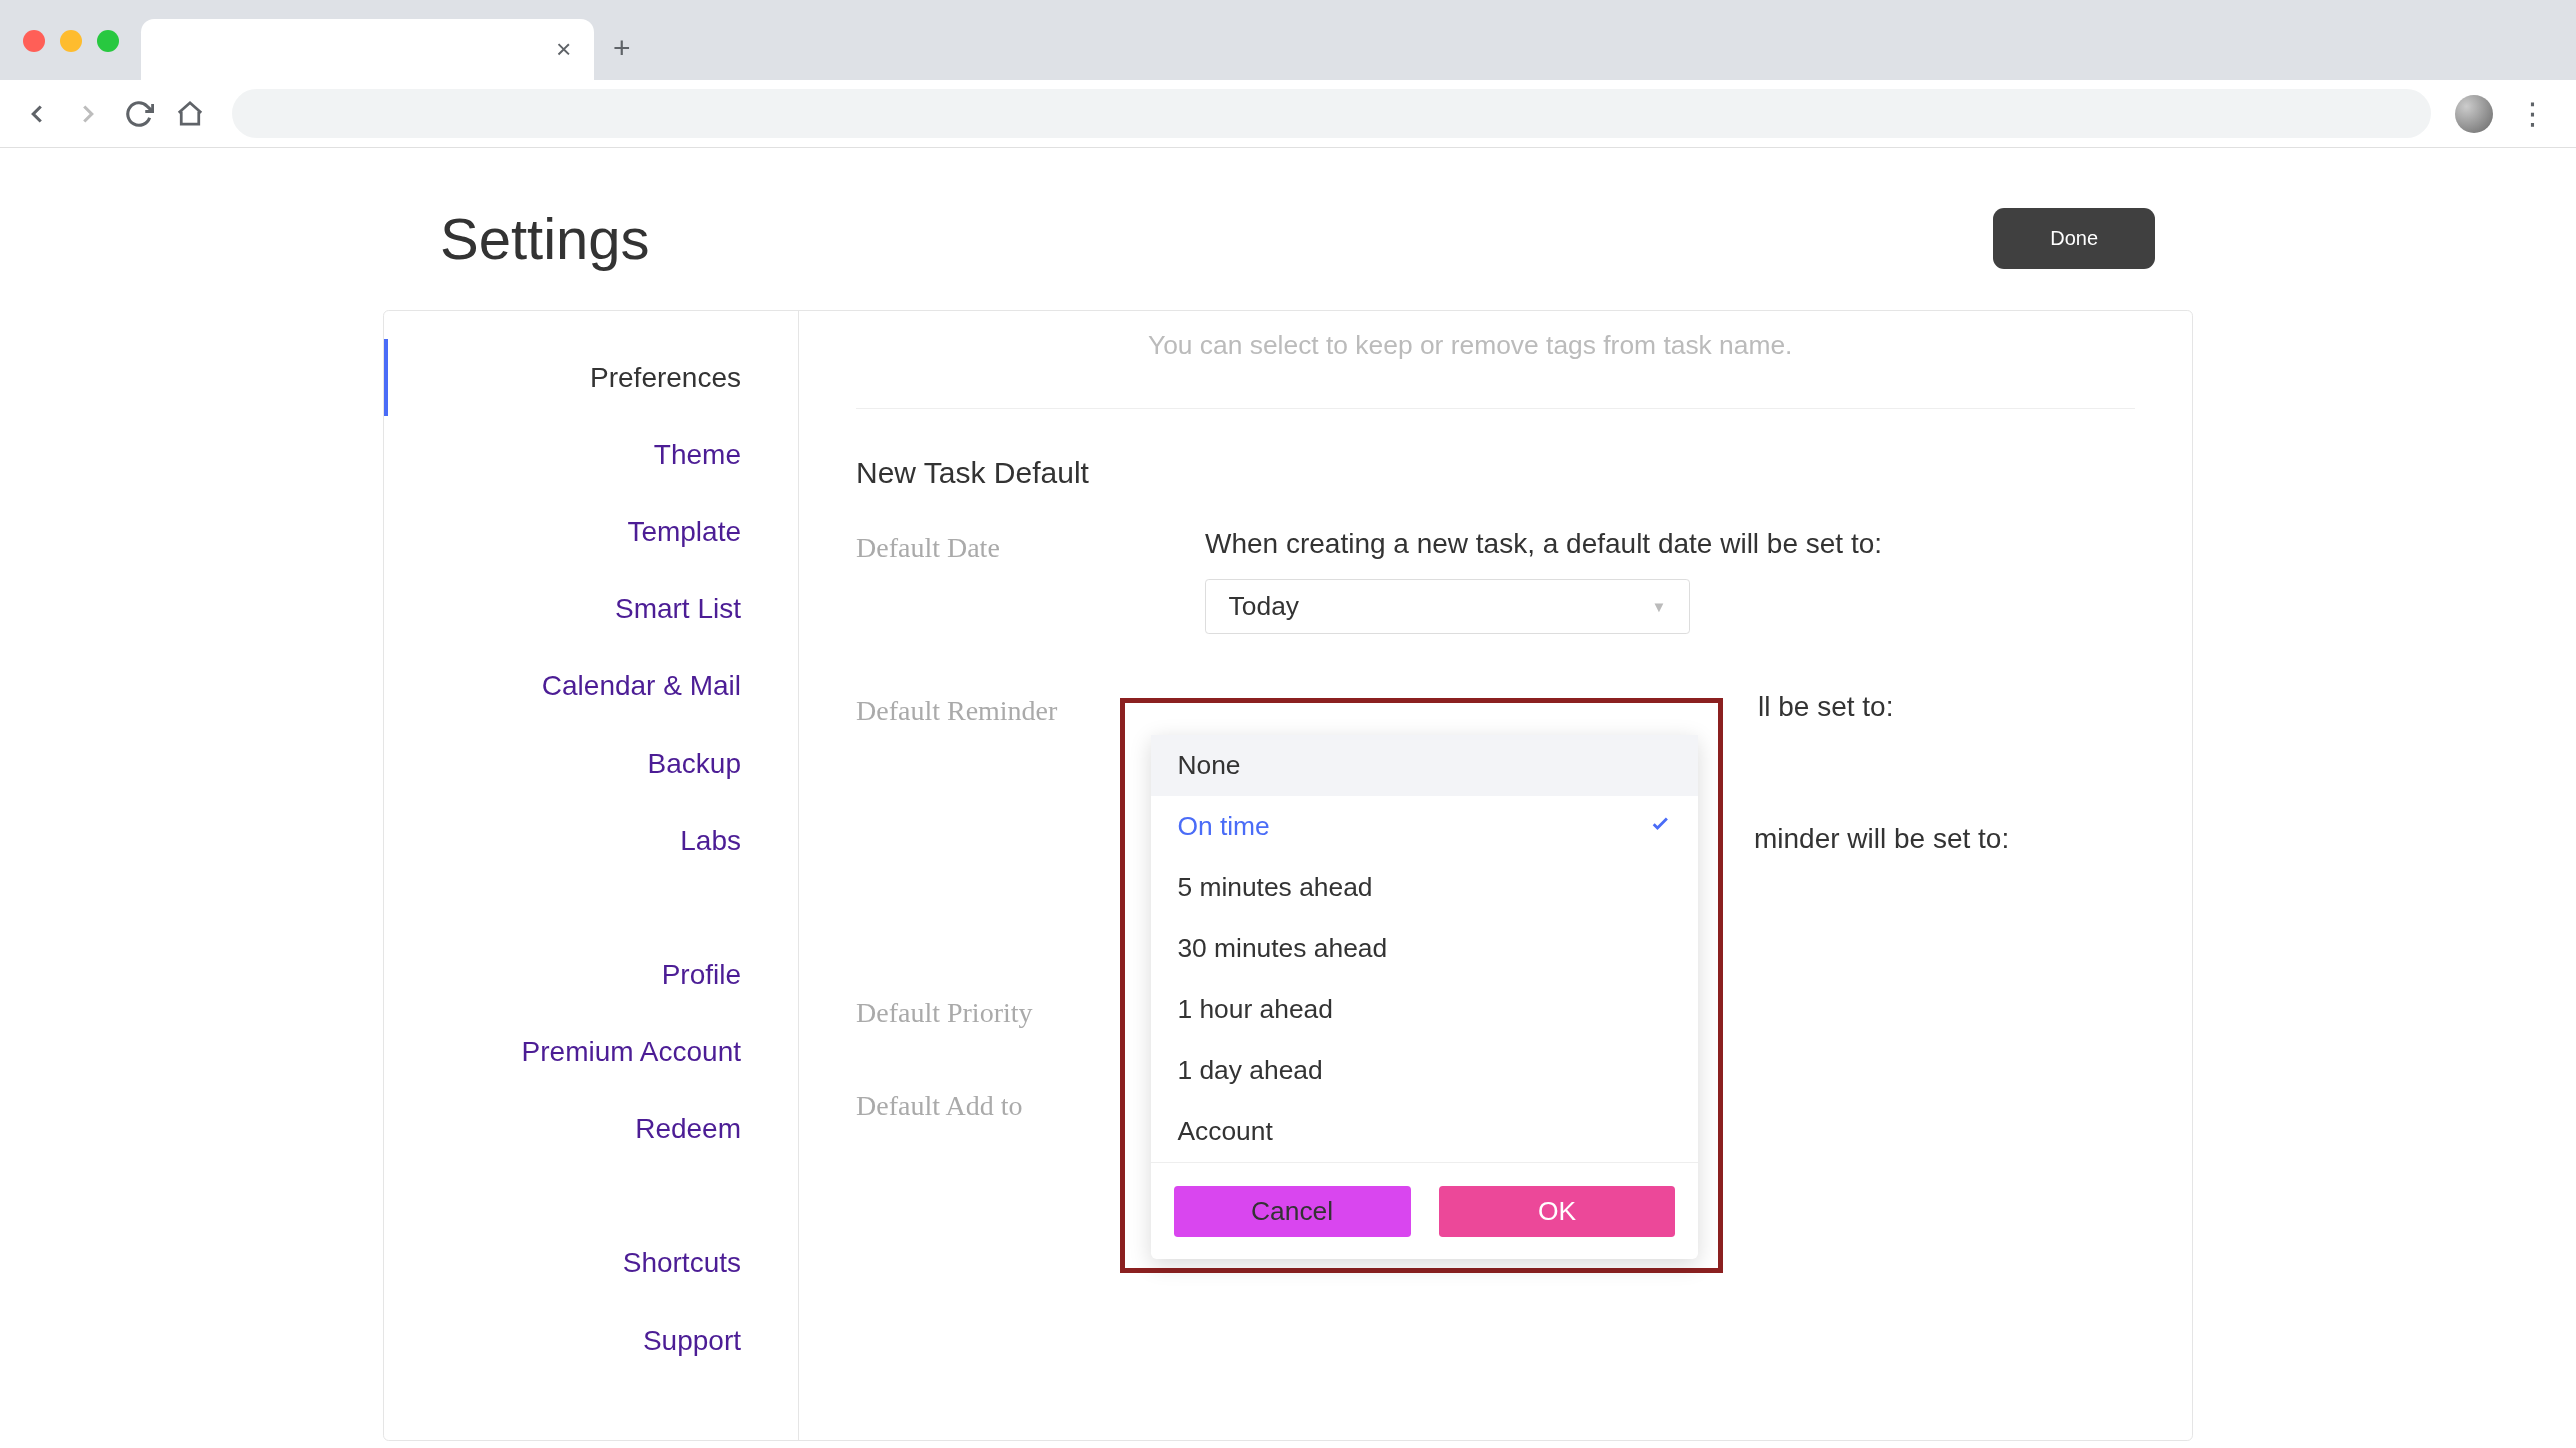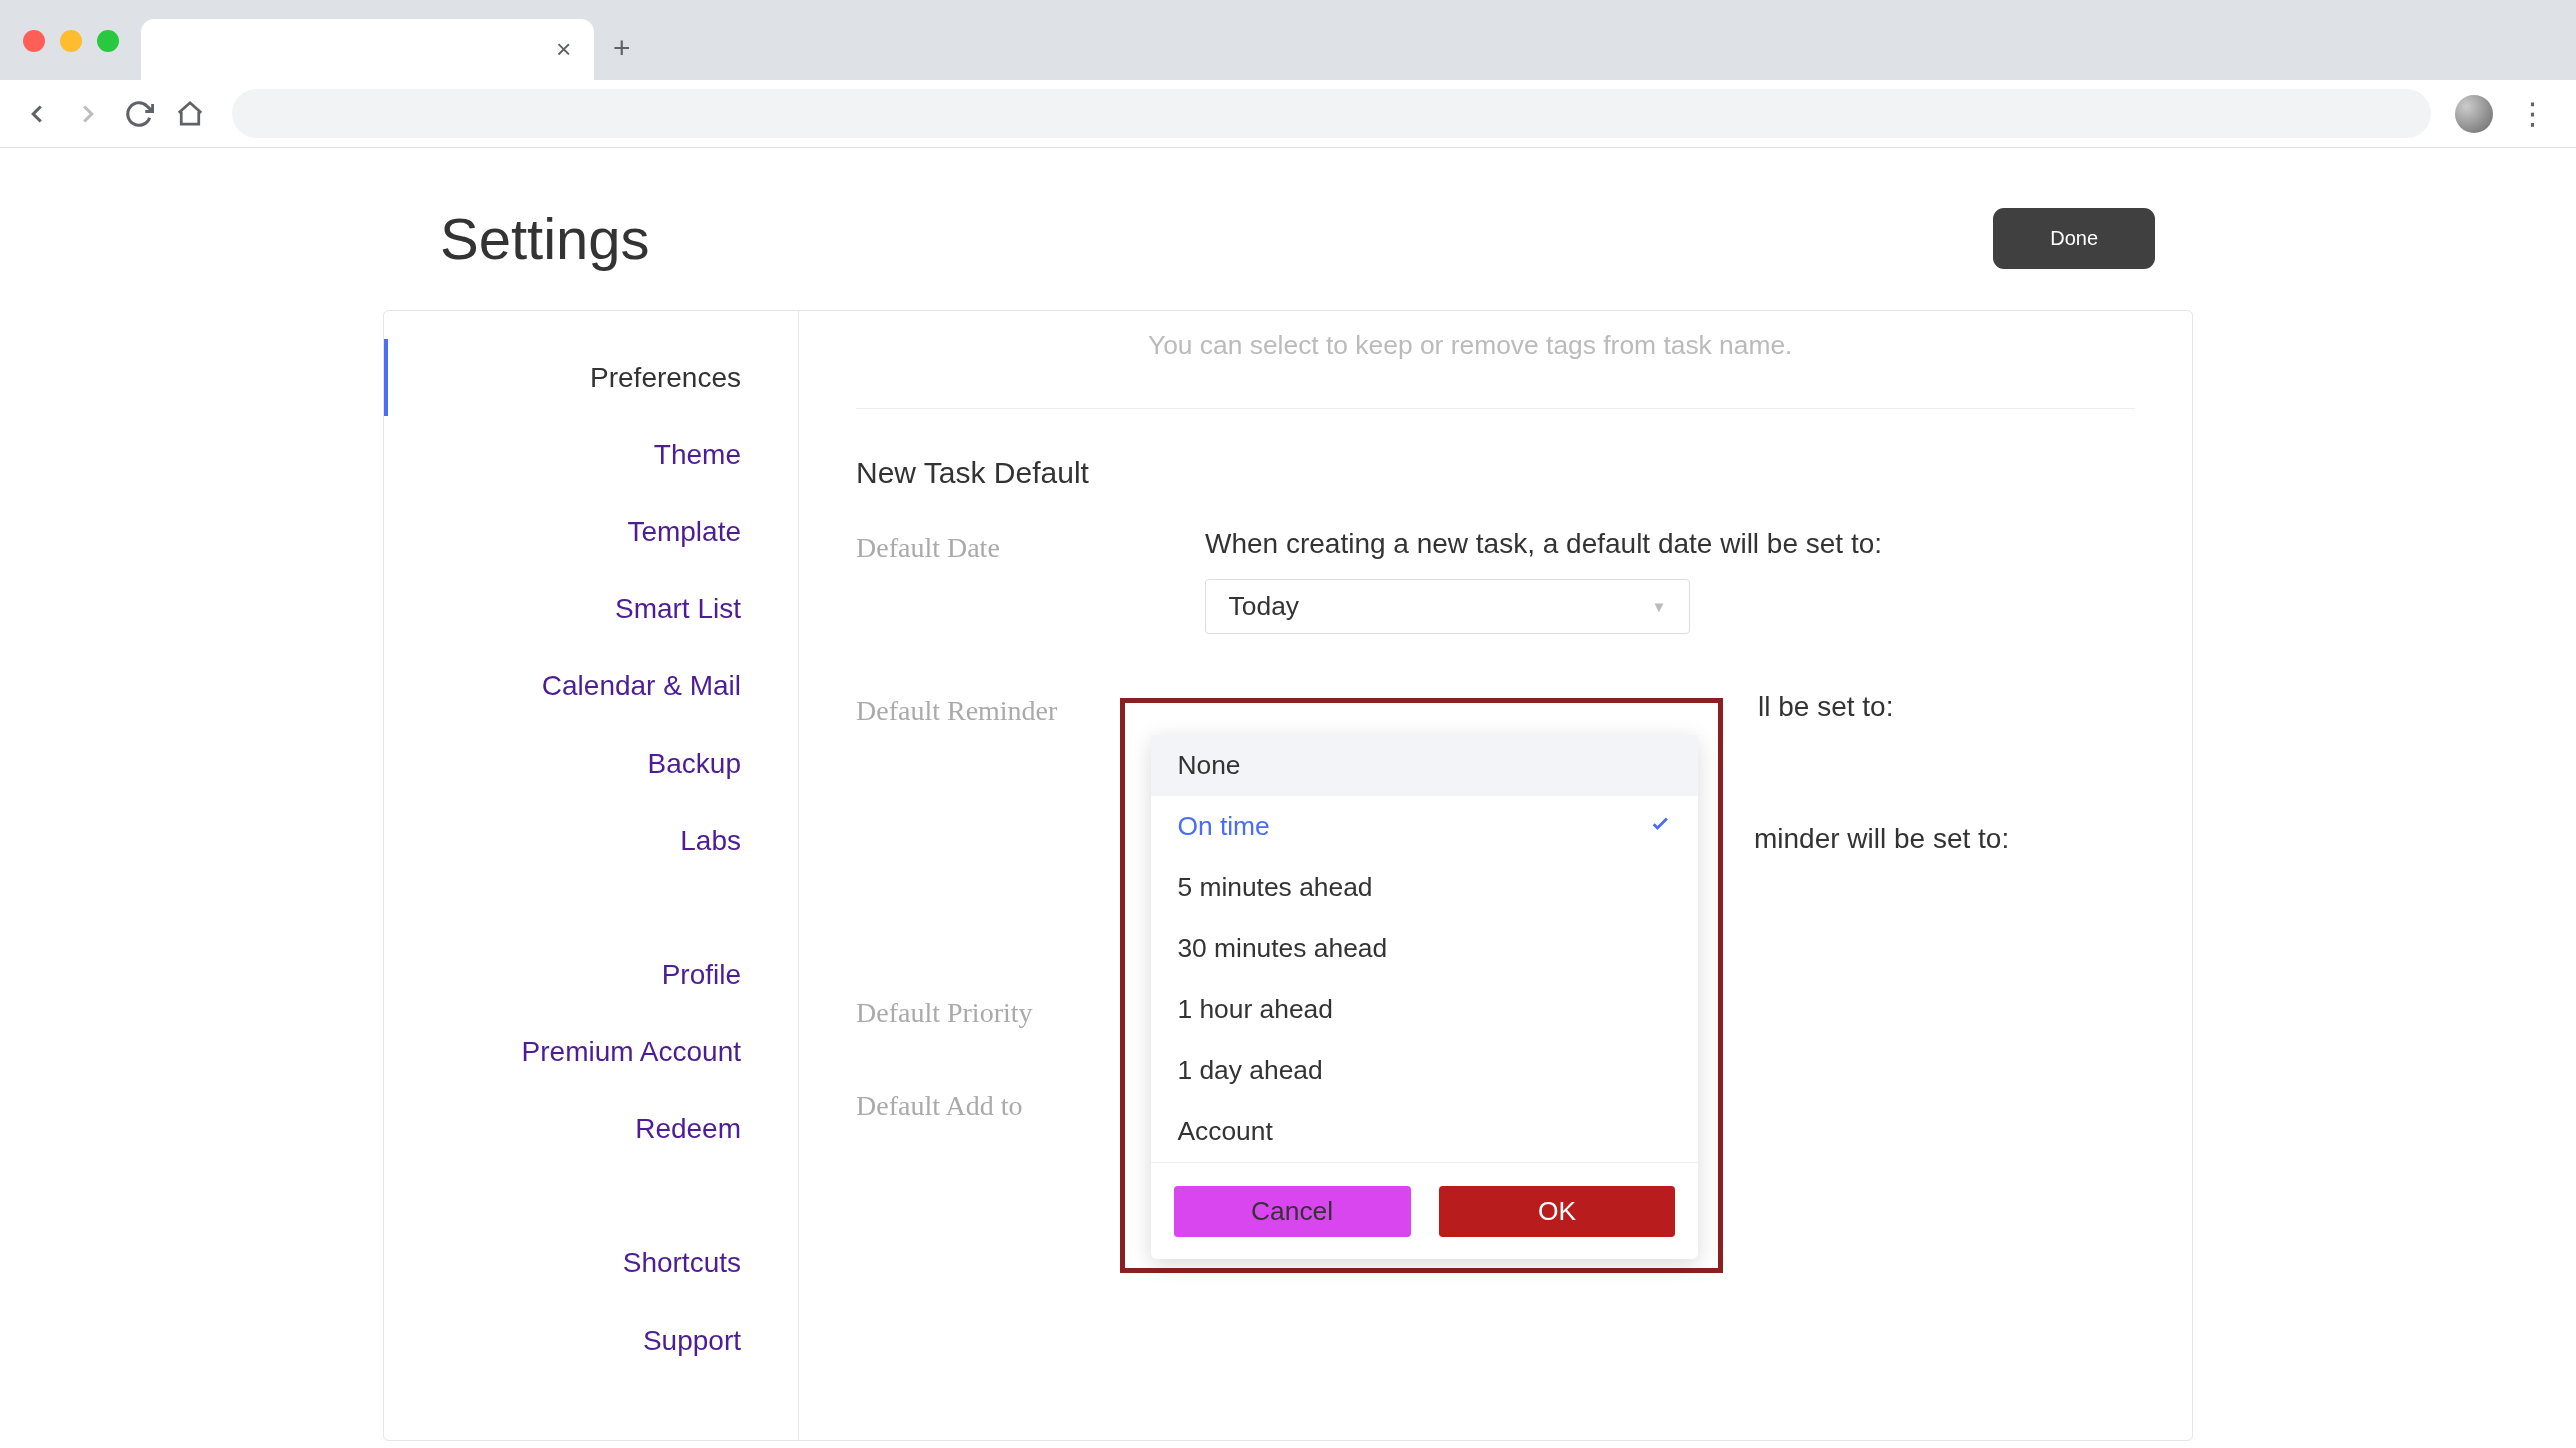--- a/index.html
+++ b/index.html
@@ -263,21 +263,21 @@
   border-radius: 3.8px;
   font-size: 26.4px;
   cursor: pointer;
   border: none;
 }
 .dd-cancel {
   background: #d946ef;
   color: #333;
 }
 .dd-ok {
-  background: #b91c1c;
+  background: #ec4899;
   color: #fff;
 }
 .bg-text {
   position: absolute;
   font-size: 28px;
   color: #333;
   z-index: 1;
 }
 </style>
 </head>

